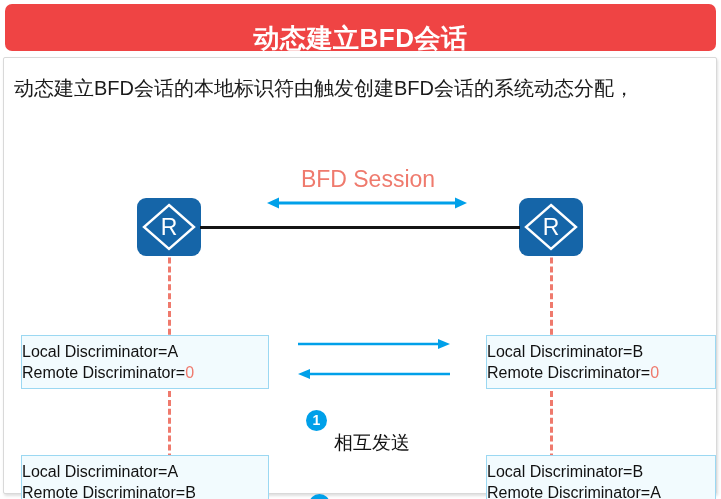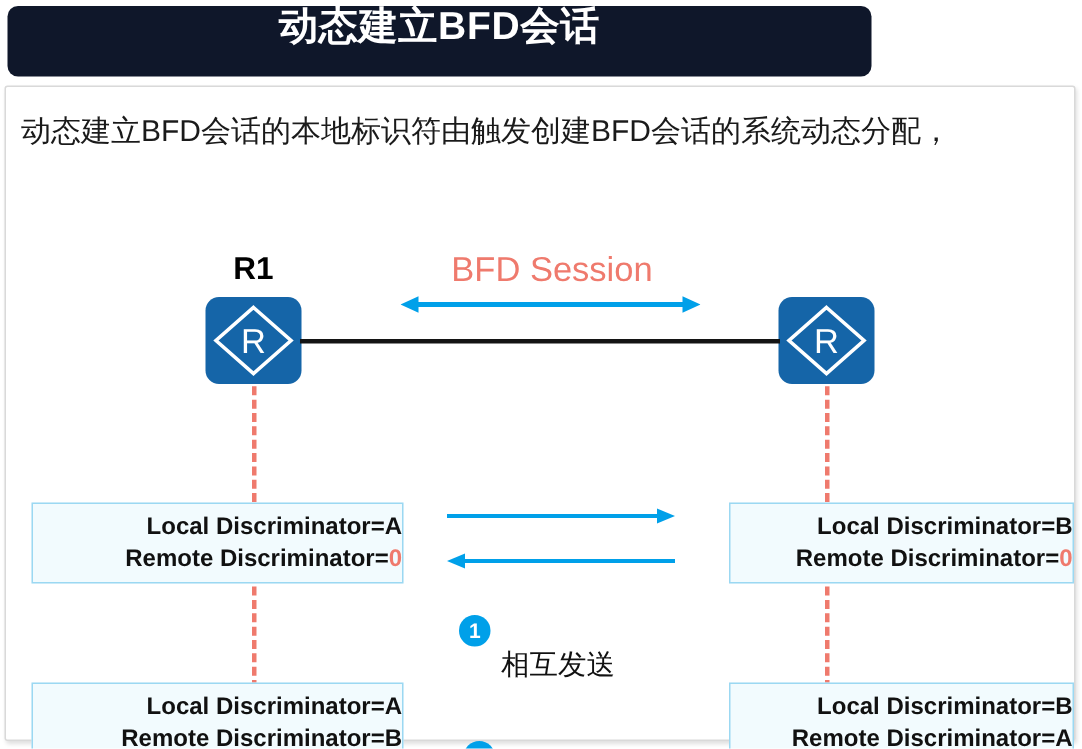--- a/index.html
+++ b/index.html
@@ -13,26 +13,26 @@
     font-family: "Liberation Sans", "DejaVu Sans", sans-serif;
     overflow: hidden;
     position: relative;
   }
 
   
   #header-banner {
     position: absolute;
     left: 5px;
     top: 4px;
-    width: 576px;
+    width: 711px;
     height: 47px;
-    background: #0f172a;
+    background: #ef4444;
     border-radius: 7px;
     display: flex;
-    align-items: flex-start;
+    align-items: flex-end;
     justify-content: center;
   }
   #header-title {
     color: #ffffff;
     font-size: 26px;
     font-weight: bold;
     letter-spacing: 0.5px;
     line-height: 1;
   }
 
@@ -178,24 +178,23 @@
   }
 
   
   .info-box {
     position: absolute;
     border: 1px solid #9bd8f2;
     background: #f2fbfe;
     box-sizing: border-box;
     display: flex;
     flex-direction: column;
-    align-items: flex-end;
+    align-items: flex-start;
     justify-content: center;
     padding: 3px 0 4px 0;
-    font-weight: bold;
   }
   .info-line {
     font-size: 16px;
     color: #111111;
     line-height: 21px;
     white-space: nowrap;
   }
   .hl-zero { color: #ef7a6d; }
 
   #info-box-left-top    { left: 17px;  top: 167px; width: 248px; height: 54px; }
@@ -214,21 +213,20 @@
 
   <div id="description">
     <div class="para-line">动态建立BFD会话的本地标识符由触发创建BFD会话的系统动态分配，</div>
   </div>
 
   <div id="diagram">
 
     <div class="lifeline" id="lifeline-left"></div>
     <div class="lifeline" id="lifeline-right"></div>
 
-    <div class="router-label" id="router-label-left">R1</div>
     <div class="router-node" id="router-node-left">
       <svg width="64" height="58" viewBox="0 0 64 58" aria-hidden="true">
         <polygon points="32,7 57,29 32,51 7,29" fill="none" stroke="#ffffff" stroke-width="2.4"></polygon>
         <text x="32" y="37" font-family="Liberation Sans, sans-serif" font-size="23" fill="#ffffff" text-anchor="middle">R</text>
       </svg>
     </div>
 
     <div class="router-node" id="router-node-right">
       <svg width="64" height="58" viewBox="0 0 64 58" aria-hidden="true">
         <polygon points="32,7 57,29 32,51 7,29" fill="none" stroke="#ffffff" stroke-width="2.4"></polygon>

